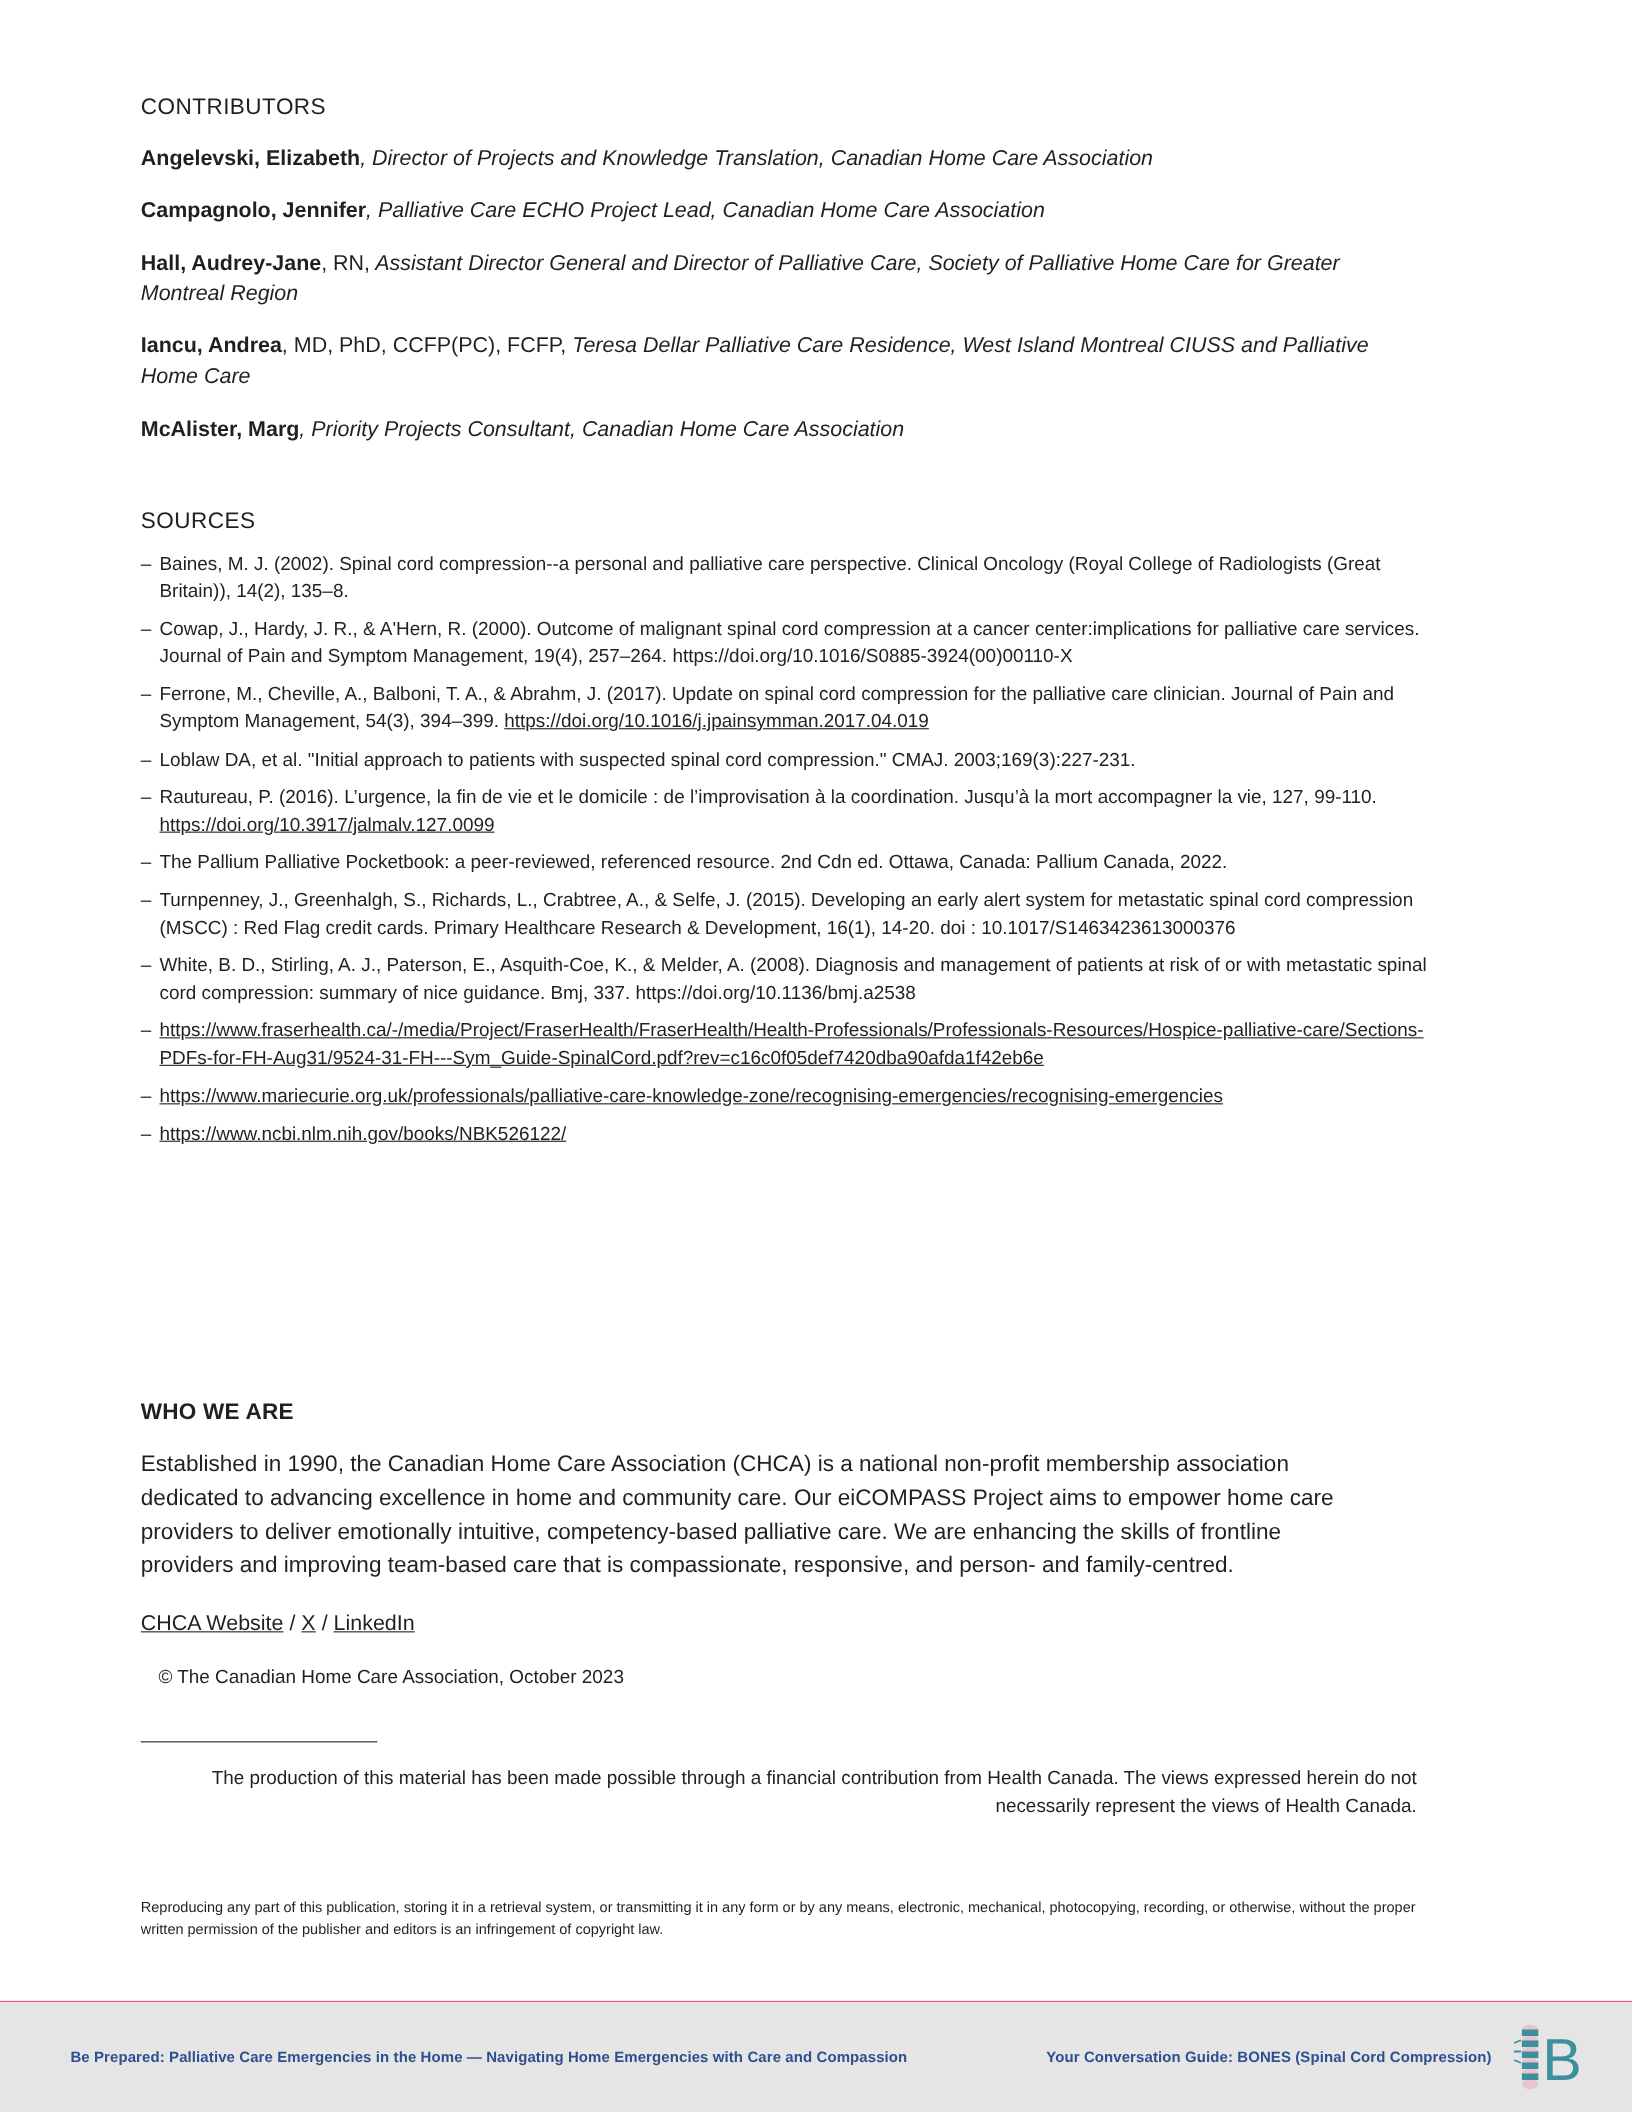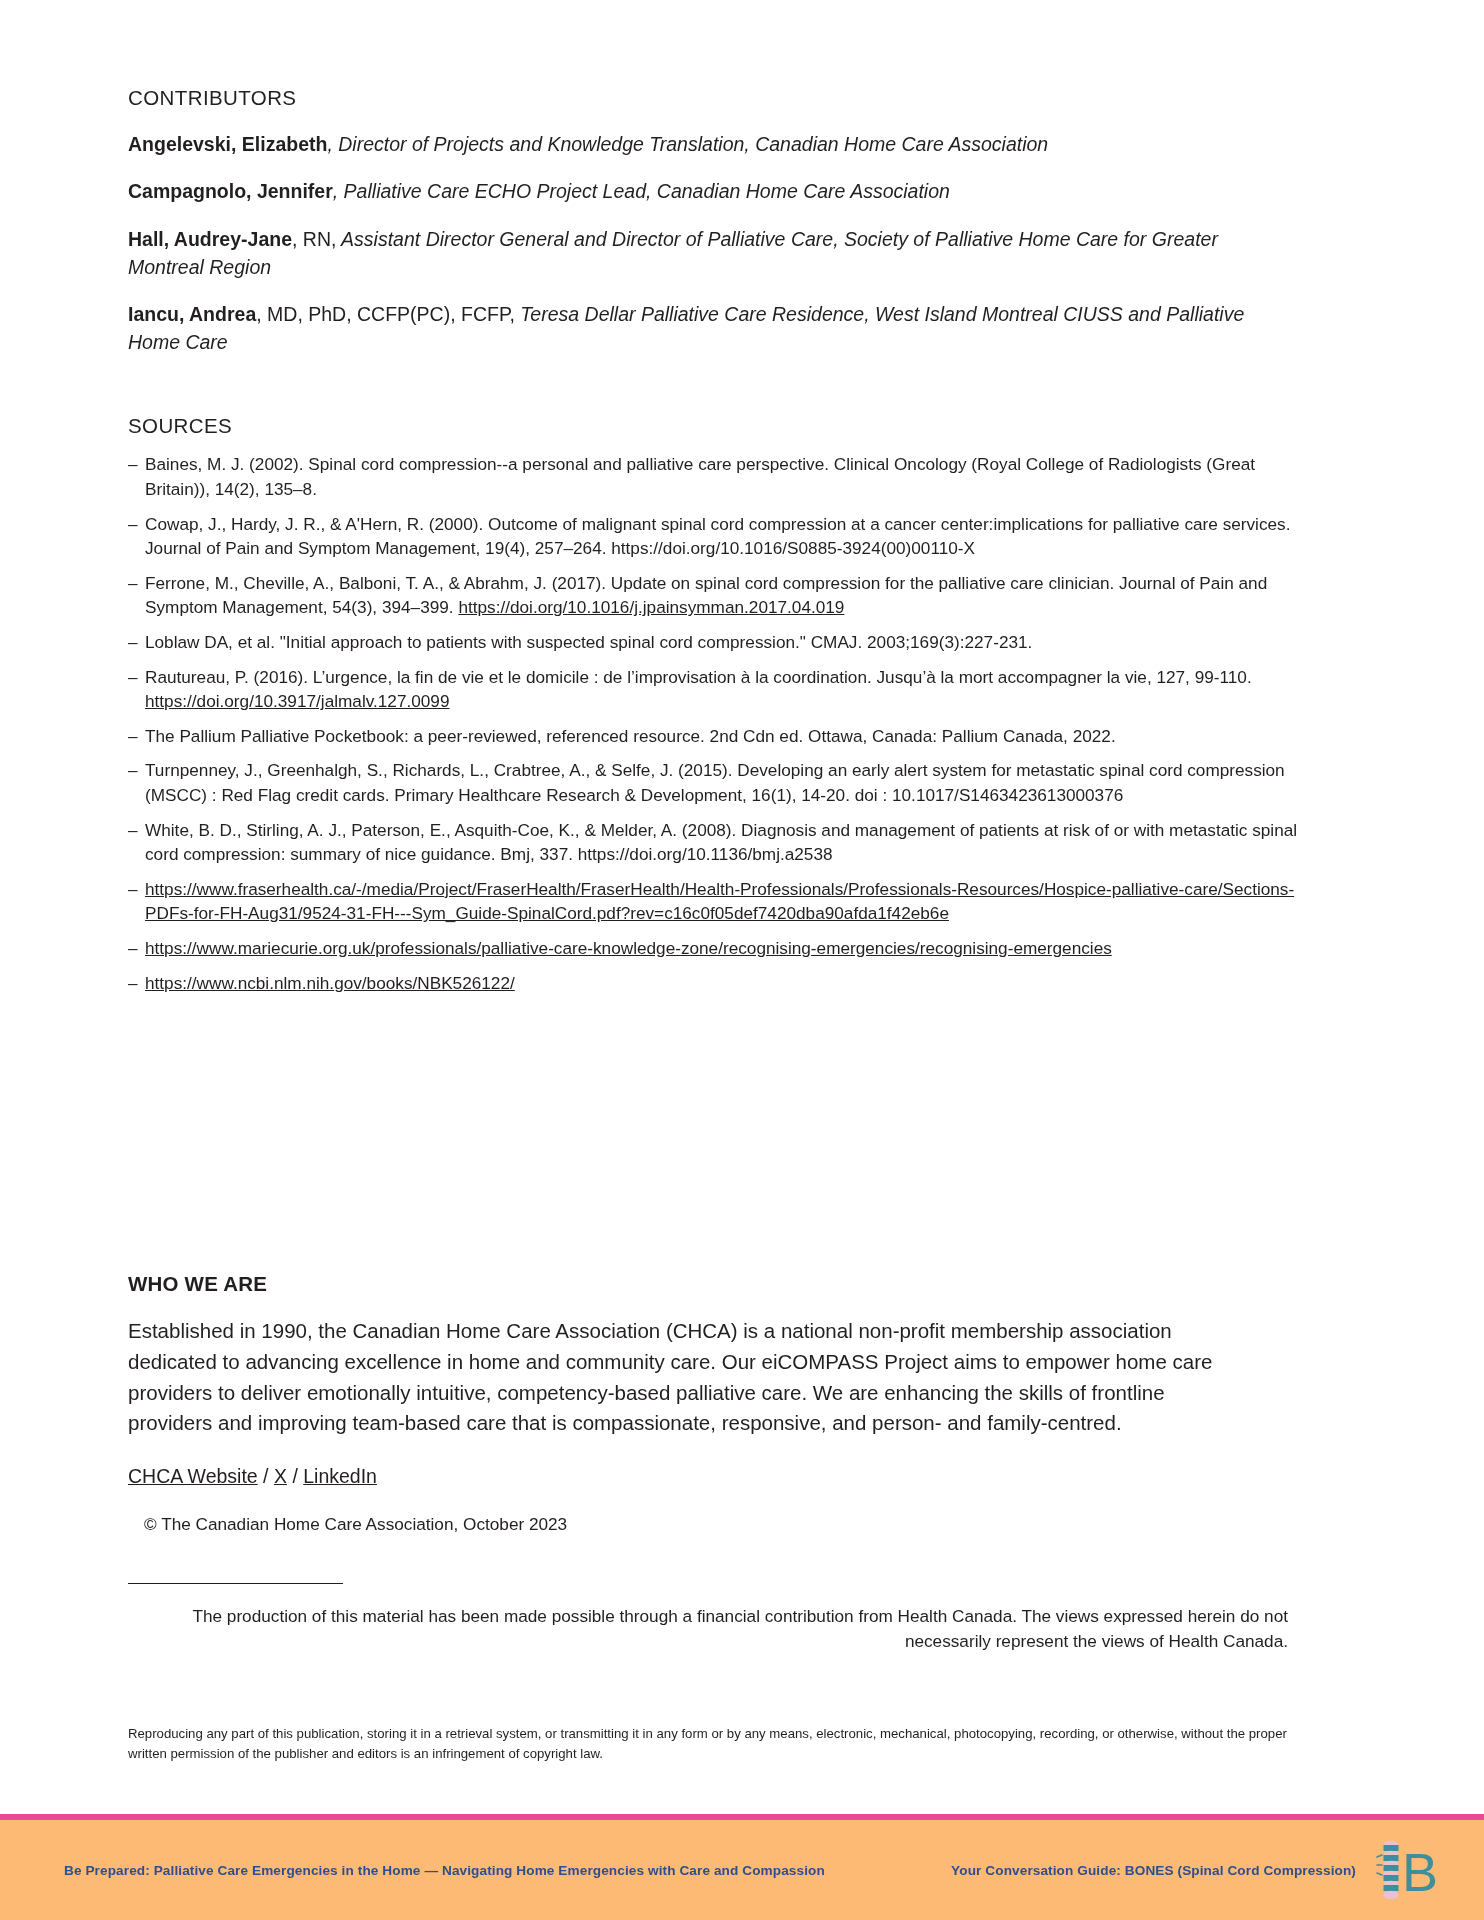--- a/index.html
+++ b/index.html
@@ -143,22 +143,22 @@
     color: #231f20;
   }
 
   
   .footer {
     position: absolute;
     left: 0;
     bottom: 0;
     width: 1484px;
     height: 100px;
-    background: #fdba74;
-    border-top: 6px solid #ec4899;
+    background: #e5e5e5;
+    border-top: 1px solid #ec4899;
   }
   .footer-inner {
     position: relative;
     width: 100%;
     height: 100%;
   }
   .footer-left {
     position: absolute;
     left: 64px;
     top: 50%;
@@ -201,20 +201,23 @@
         <span class="nm">Angelevski, Elizabeth</span><span class="cred"></span><span class="role">, Director of Projects and Knowledge Translation, Canadian Home Care Association</span>
       </p>
       <p class="contributor">
         <span class="nm">Campagnolo, Jennifer</span><span class="cred"></span><span class="role">, Palliative Care ECHO Project Lead, Canadian Home Care Association</span>
       </p>
       <p class="contributor">
         <span class="nm">Hall, Audrey-Jane</span><span class="cred">, RN,</span><span class="role"> Assistant Director General and Director of Palliative Care, Society of Palliative Home Care for Greater Montreal Region</span>
       </p>
       <p class="contributor">
         <span class="nm">Iancu, Andrea</span><span class="cred">, MD, PhD, CCFP(PC), FCFP,</span><span class="role"> Teresa Dellar Palliative Care Residence, West Island Montreal CIUSS and Palliative Home Care</span>
+      </p>
+      <p class="contributor">
+        <span class="nm">McAlister, Marg</span><span class="cred"></span><span class="role">, Priority Projects Consultant, Canadian Home Care Association</span>
       </p>
     </div>
 
     <h2 class="section-heading sources-head">SOURCES</h2>
 
     <ul class="sources">
       <li><span>Baines, M. J. (2002). Spinal cord compression--a personal and palliative care perspective. Clinical Oncology (Royal College of Radiologists (Great Britain)), 14(2), 135–8.</span><a class="lnk" href="#"></a></li>
       <li><span>Cowap, J., Hardy, J. R., &amp; A'Hern, R. (2000). Outcome of malignant spinal cord compression at a cancer center:implications for palliative care services. Journal of Pain and Symptom Management, 19(4), 257–264. https://doi.org/10.1016/S0885-3924(00)00110-X</span><a class="lnk" href="#"></a></li>
       <li><span>Ferrone, M., Cheville, A., Balboni, T. A., &amp; Abrahm, J. (2017). Update on spinal cord compression for the palliative care clinician. Journal of Pain and Symptom Management, 54(3), 394–399. </span><a class="lnk" href="#">https://doi.org/10.1016/j.jpainsymman.2017.04.019</a></li>
       <li><span>Loblaw DA, et al. "Initial approach to patients with suspected spinal cord compression." CMAJ. 2003;169(3):227-231.</span><a class="lnk" href="#"></a></li>

